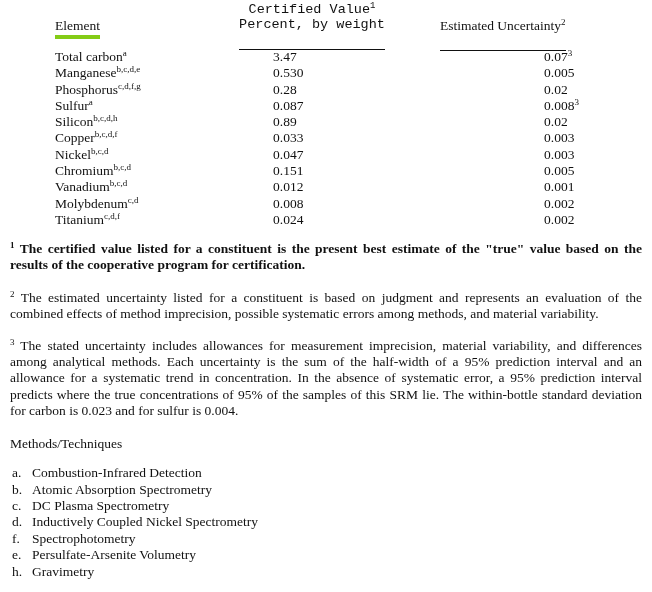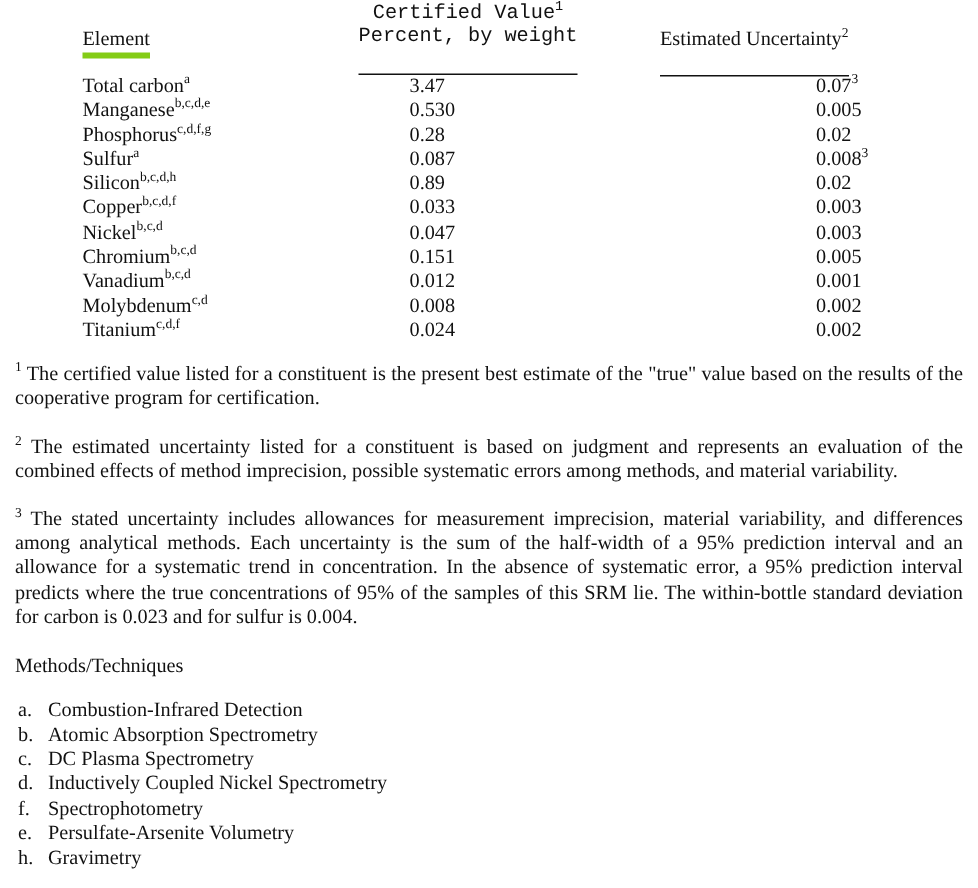--- a/index.html
+++ b/index.html
@@ -24,21 +24,21 @@
   .h-unc  { position:absolute; left:430px; top:16px; border-bottom:1px solid #111; padding-bottom:16px; }
 
   .trows { margin-top: 11px; }
   .trow { position: relative; height: 16.3px; text-align: right; }
   .c-el  { position:absolute; left:45px; white-space:nowrap; }
   .c-val { position:absolute; left:263px; }
   .c-unc { position:absolute; left:487px;margin-left:47px; }
 
   
   .footnote { margin: 0; text-align: justify; line-height: 16.2px; }
-  .fn1 { margin-top: 13px; }
+  .fn1 { margin-top: 13px; font-weight: bold; }
   .fn2 { margin-top: 16px; }
   .fn3 { margin-top: 16px; }
 
   
   .methods-heading { margin-top: 17px; }
   .methods-list { margin-top: 13px; }
   .method-item { line-height: 16.4px; }
   .method-letter { display:inline-block; width: 20px; padding-left: 2px; }
 </style>
 </head>

